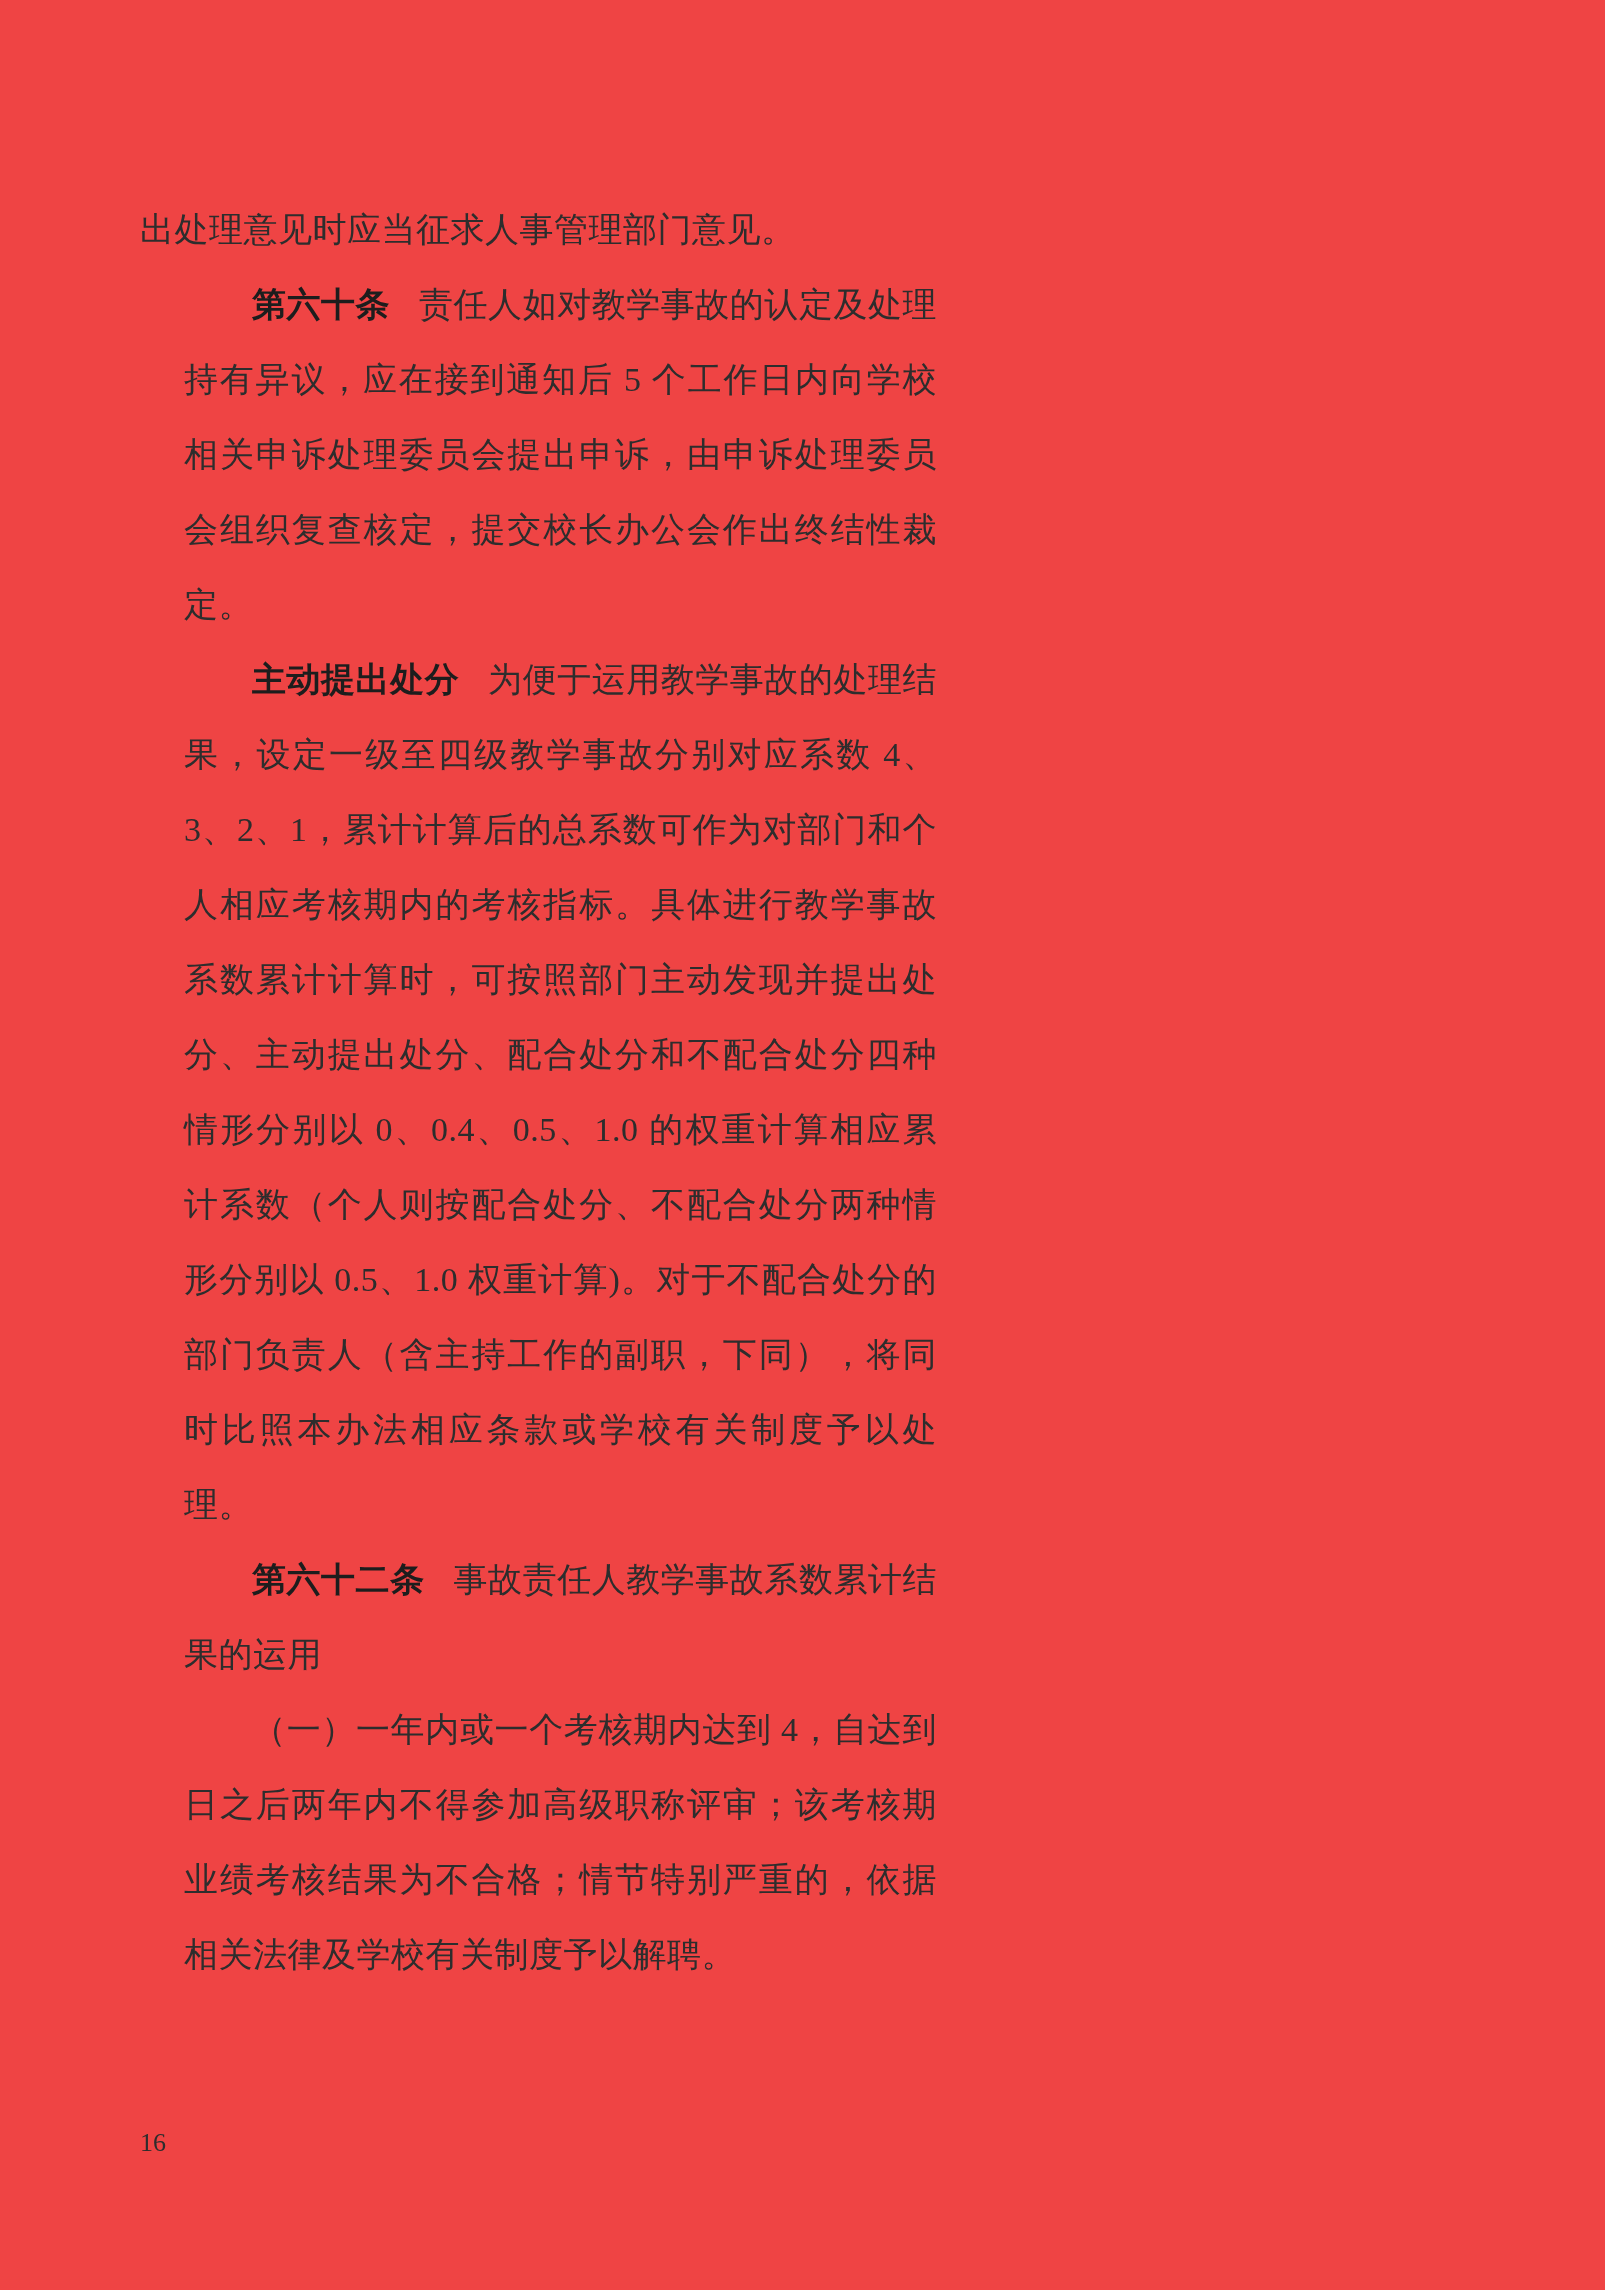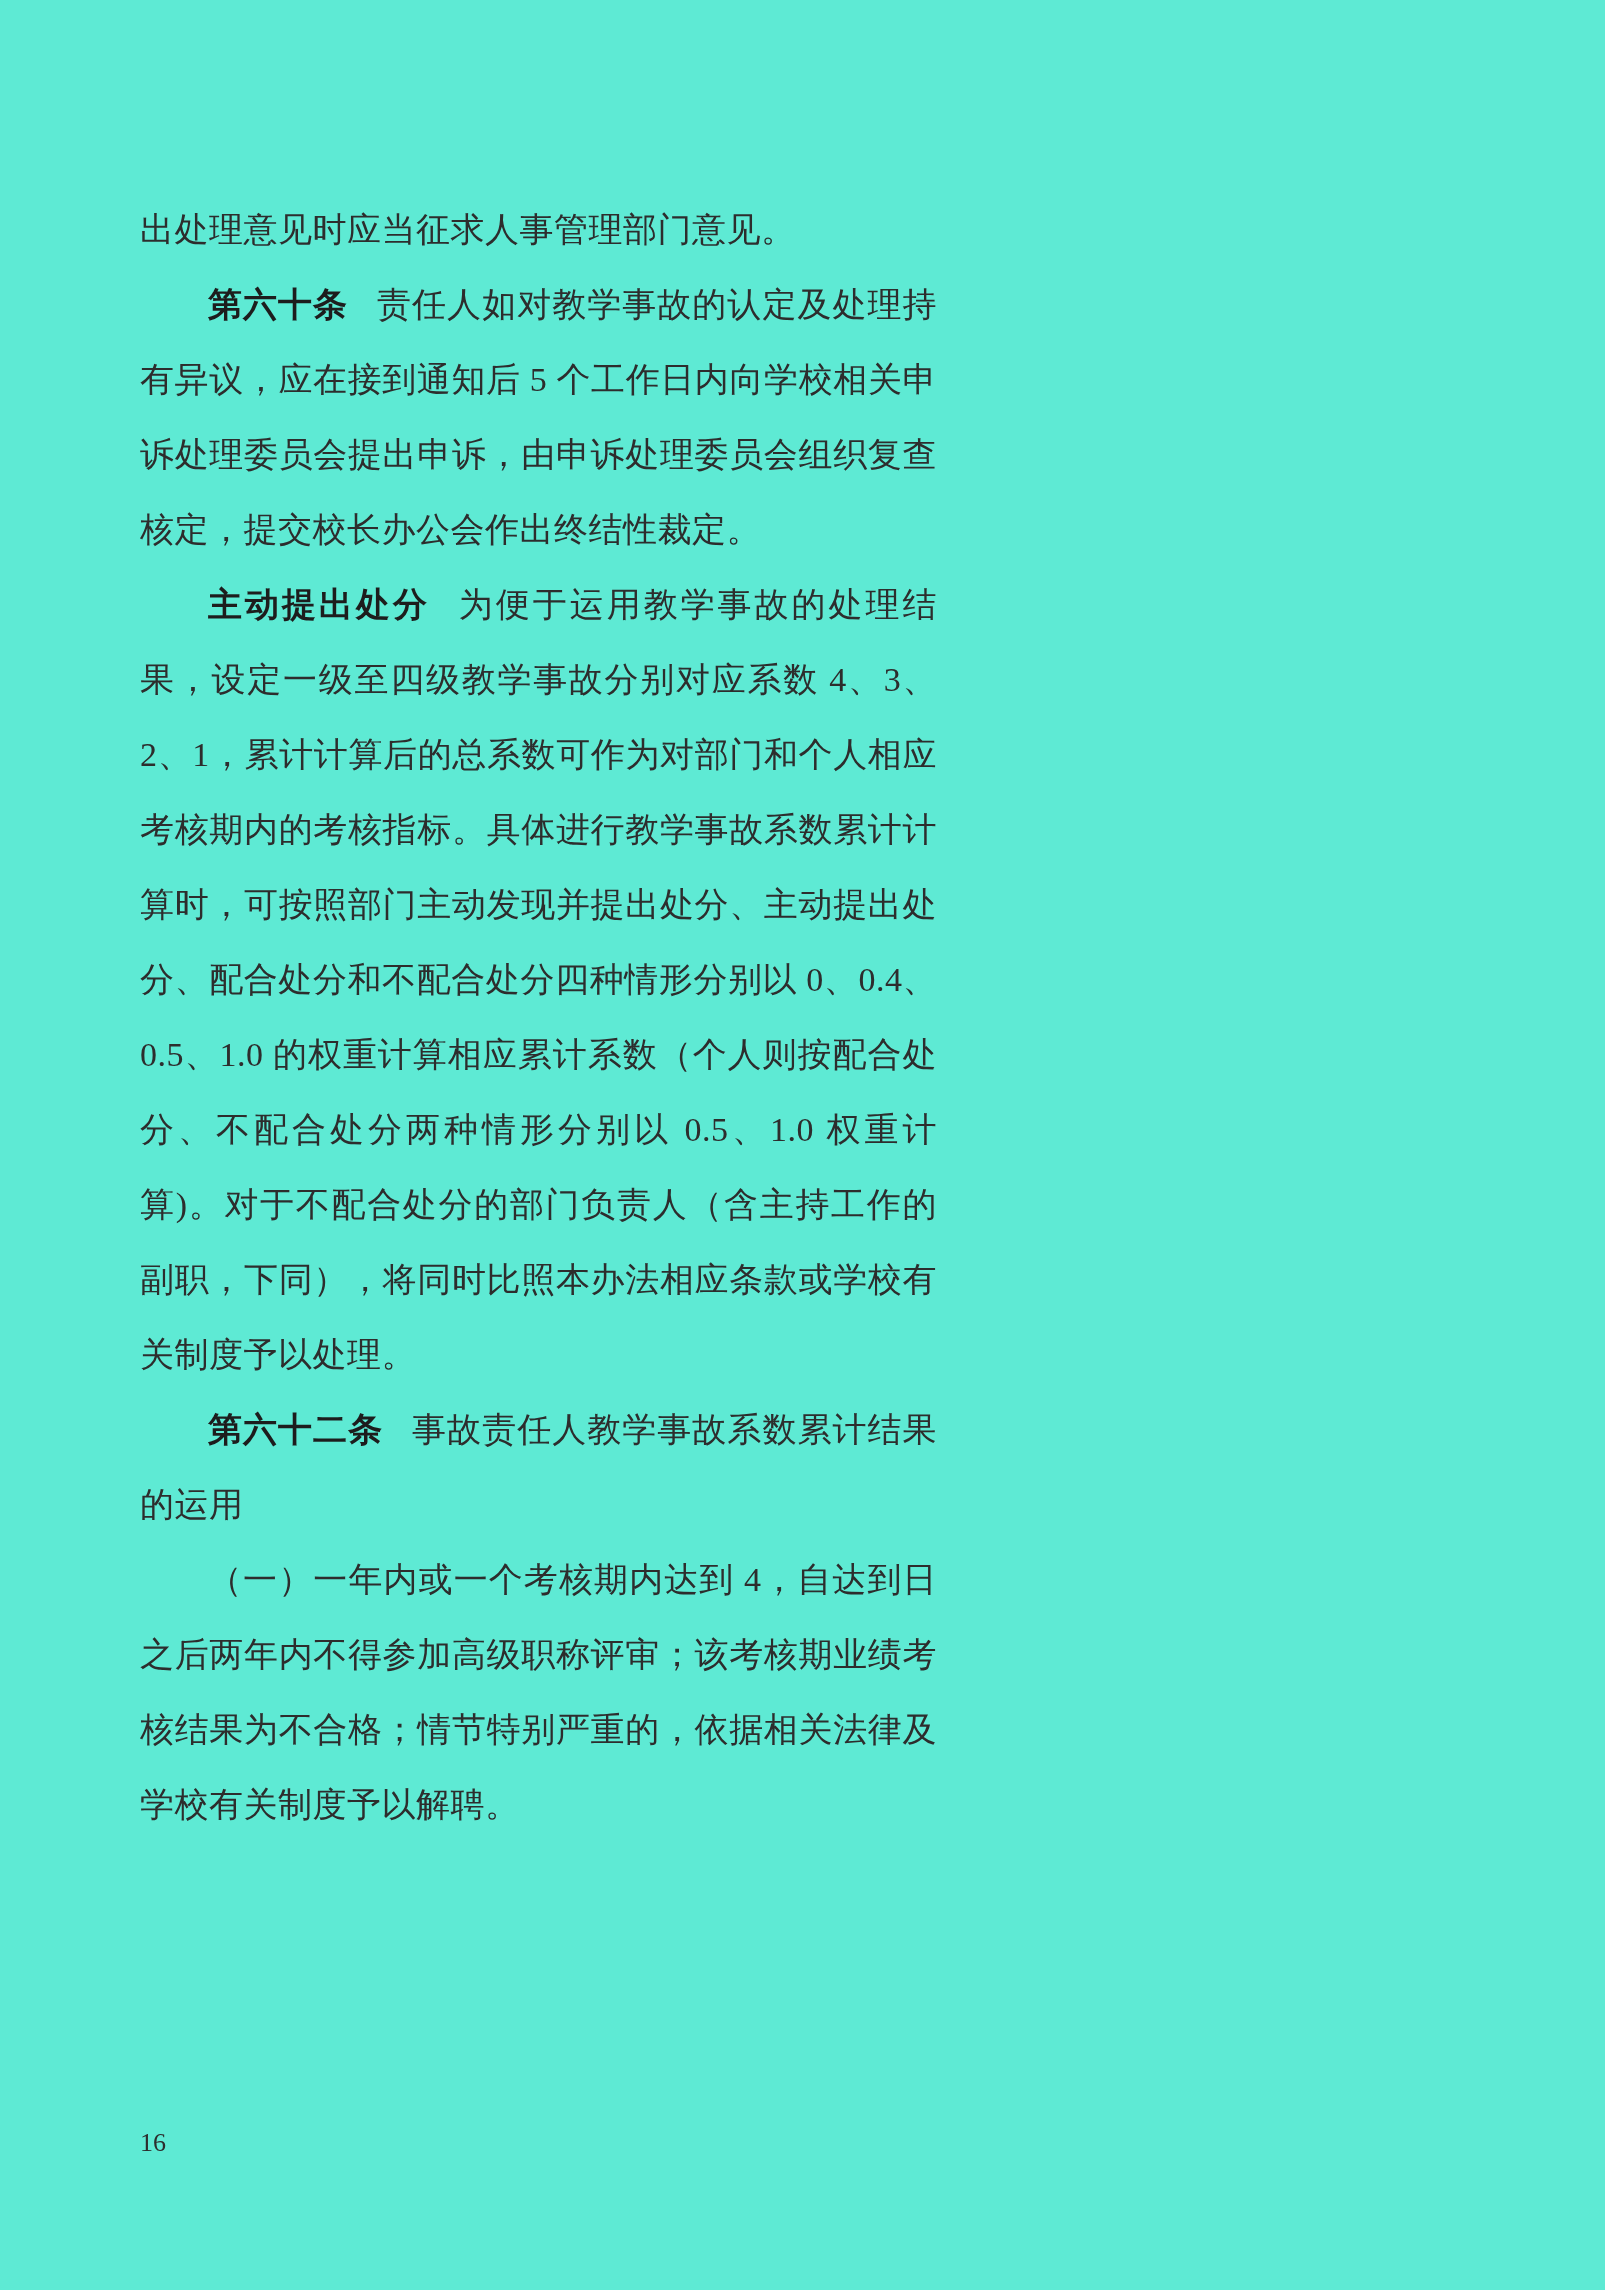--- a/index.html
+++ b/index.html
@@ -5,21 +5,21 @@
   html, body {
     margin: 0;
     padding: 0;
     background: #e8e8e8;
   }
   .page {
     position: relative;
     width: 1605px;
     height: 2290px;
     margin: 0 auto;
-    background: #5eead4;
+    background: #ef4444;
     overflow: hidden;
     font-family: "Liberation Serif", "DejaVu Serif", serif;
     color: #2d2d2d;
   }
   .content {
     position: absolute;
     top: 0;
     left: 140px;
     width: 797px;
     padding-top: 192px;
@@ -29,20 +29,21 @@
     font-size: 34px;
     line-height: 75px;
     text-align: justify;
     text-justify: inter-ideograph;
     text-align-last: left;
     letter-spacing: 0.5px;
     font-weight: 400;
   }
   .para.indent {
     text-indent: 2em;
+    margin-left: 44px;
   }
   .art-num {
     font-weight: 700;
     color: #1d1d1d;
     margin-right: 0.85em;
   }
   .chapter-heading {
     margin: 85px 0 80px 0;
     font-size: 37px;
     line-height: 75px;

